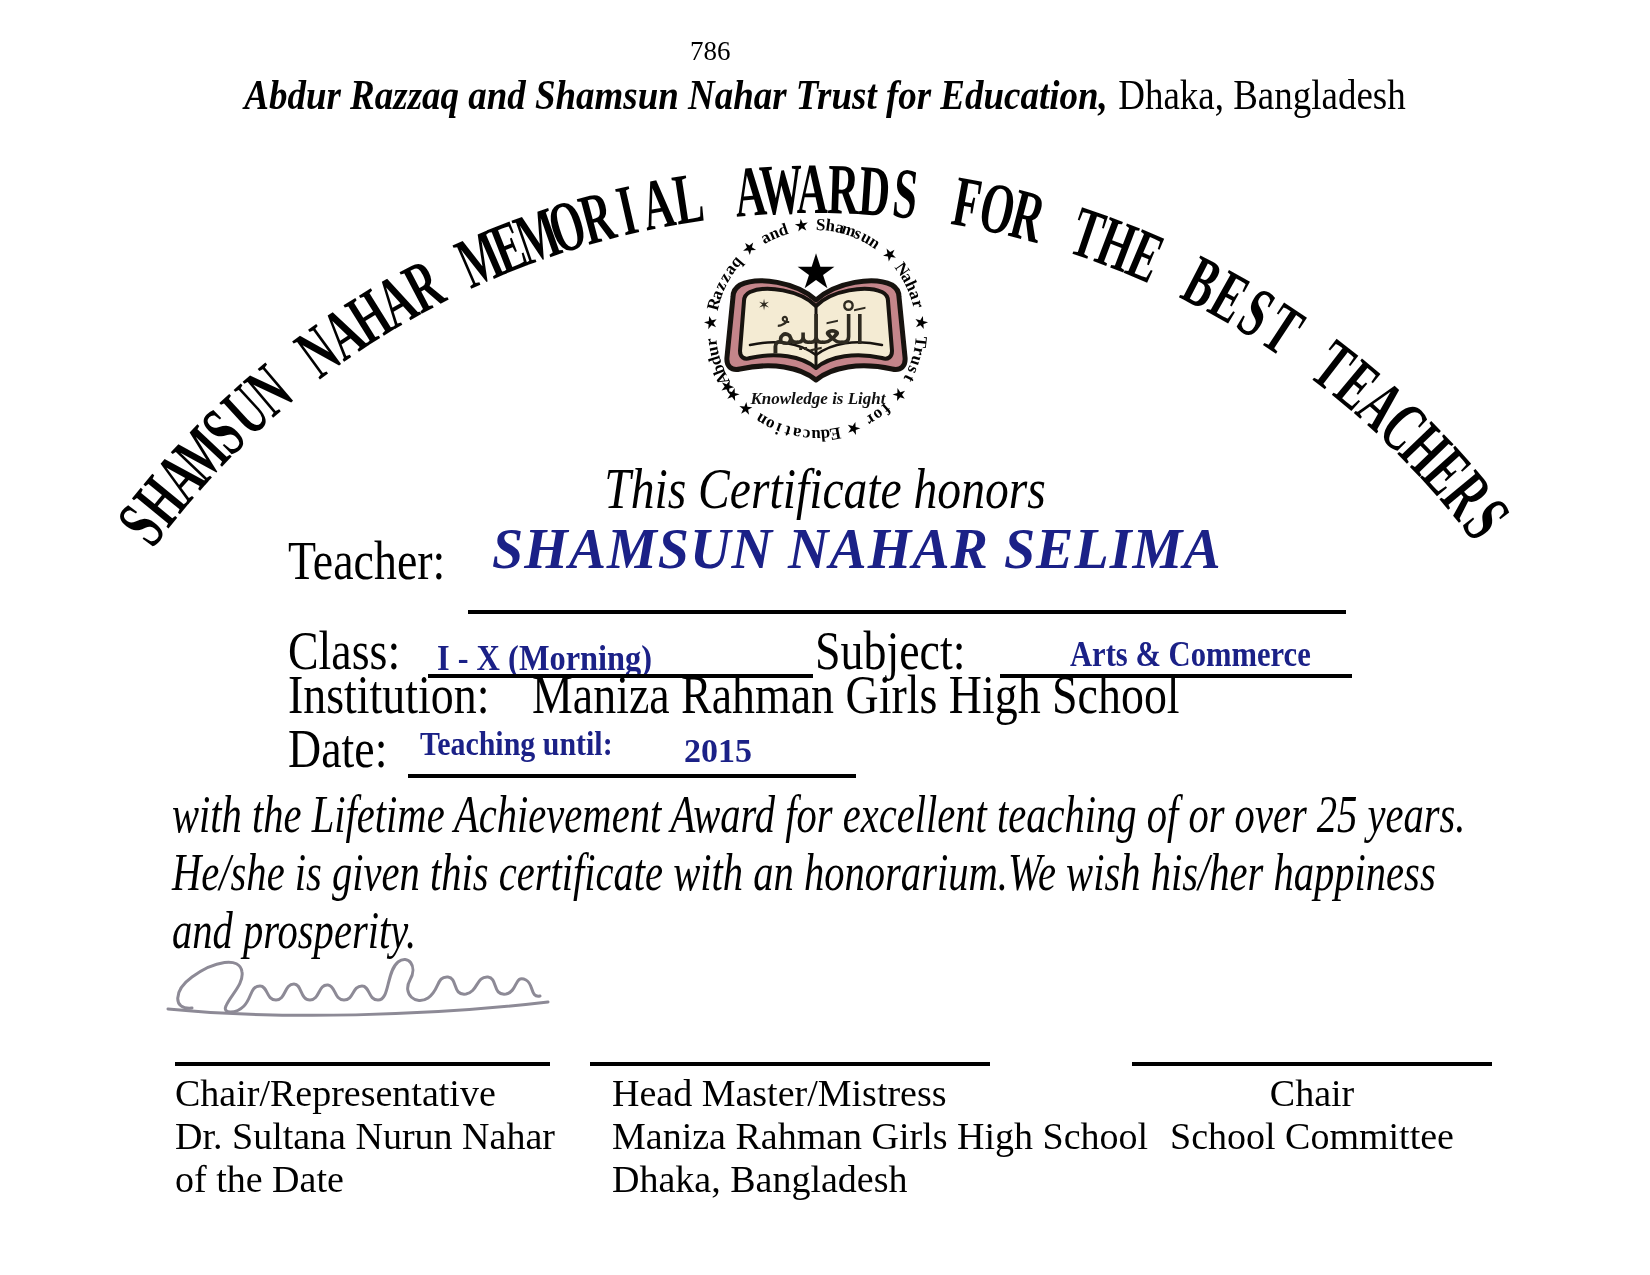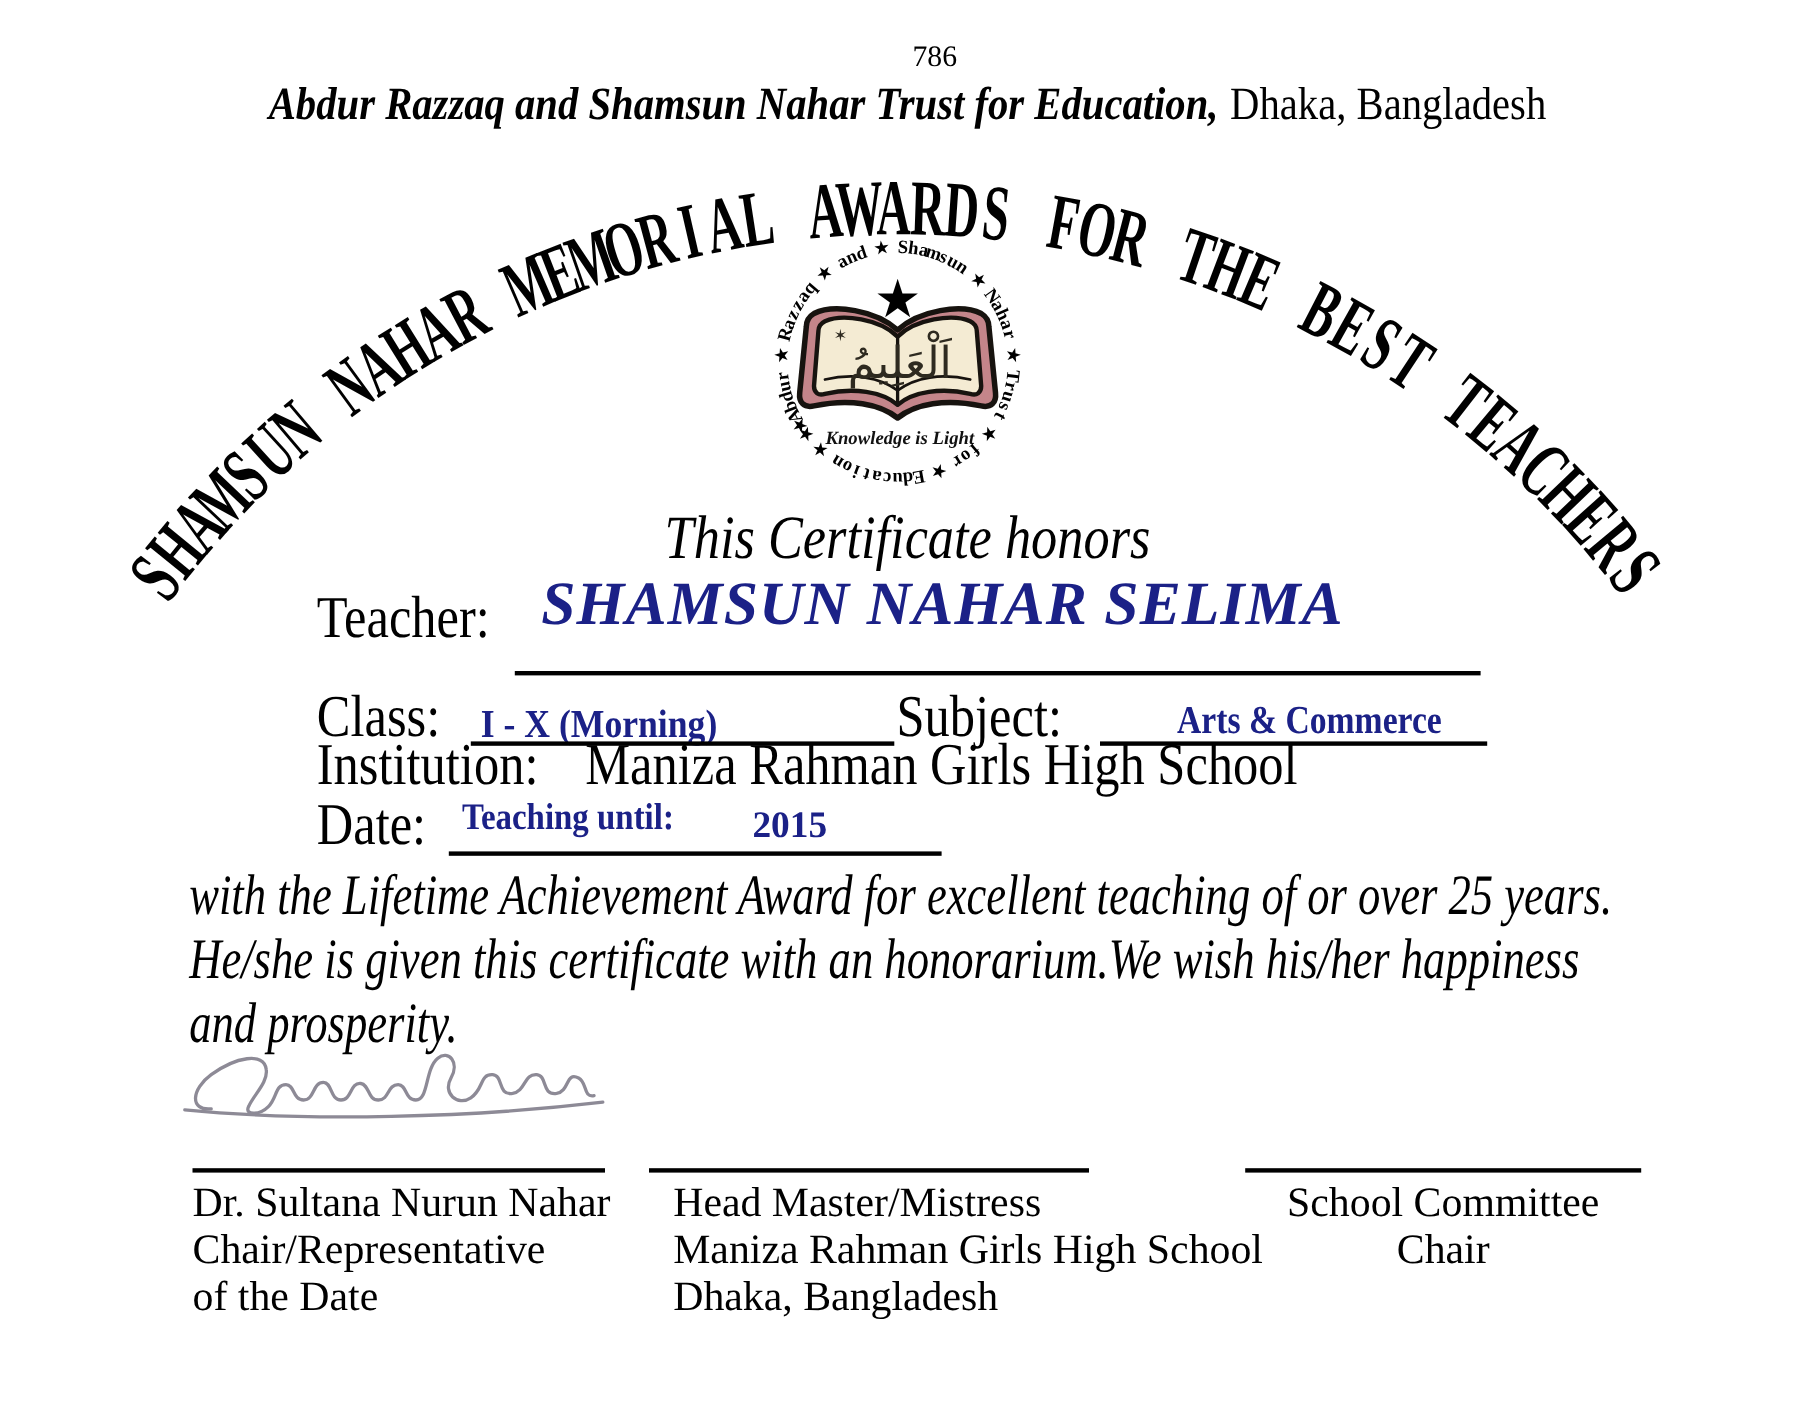--- a/index.html
+++ b/index.html
@@ -5,21 +5,21 @@
   html,body{margin:0;padding:0;background:#ffffff;}
   #stage{position:relative;width:1650px;height:1275px;background:#fff;overflow:hidden;
          font-family:"Liberation Serif",serif;color:#000;}
   .abs{position:absolute;}
   .nowrap{white-space:nowrap;}
   .sqz85{transform:scaleX(.85);transform-origin:0 0;}
   .sqz85c{transform:scaleX(.85);transform-origin:50% 0;}
   .sqz88c{transform:scaleX(.88);transform-origin:50% 0;}
   .sqz78{transform:scaleX(.78);transform-origin:0 0;}
   .sqz88{transform:scaleX(.88);transform-origin:0 0;}
-  #num786{left:690px;top:36px;width:180px;text-align:right;font-size:27px;}
+  #num786{left:690px;top:36px;width:180px;text-align:left;font-size:27px;}
   #header{left:20px;top:70px;width:1610px;text-align:center;font-size:42px;line-height:50px;}
   #header .hb{font-weight:bold;font-style:italic;margin-right:12px;}
   #honors{left:25px;top:458px;width:1600px;text-align:center;font-style:italic;font-size:56px;line-height:62px;}
   .lbl{font-size:54px;line-height:62px;}
   .navy{color:var(--navy,#1b2187);font-weight:bold;}
   #teacher-label{left:288px;top:530px;}
   #teacher-value{left:492px;top:520px;font-size:56px;font-style:italic;line-height:58px;letter-spacing:1px;}
   #teacher-line{left:468px;top:610px;width:878px;border-bottom:4px solid #000;height:0;}
   #class-label{left:288px;top:620px;}
   #class-value{left:437px;top:638px;font-size:36px;line-height:40px;transform:scaleX(.9);transform-origin:0 0;}
@@ -225,27 +225,27 @@
     <div class="nowrap">with the Lifetime Achievement Award for excellent teaching of or over 25 years.</div>
     <div class="nowrap">He/she is given this certificate with an honorarium.We wish his/her happiness</div>
     <div class="nowrap">and prosperity.</div>
   </div>
 
   <div id="sig1-line" class="abs sig-line"></div>
   <div id="sig2-line" class="abs sig-line"></div>
   <div id="sig3-line" class="abs sig-line"></div>
 
   <div id="sig1-text" class="abs sig-text">
+    <div class="nowrap">Chair/Representative</div>
     <div class="nowrap">Dr. Sultana Nurun Nahar</div>
-    <div class="nowrap">Chair/Representative</div>
     <div class="nowrap">of the Date</div>
   </div>
   <div id="sig2-text" class="abs sig-text">
     <div class="nowrap">Head Master/Mistress</div>
     <div class="nowrap">Maniza Rahman Girls High School</div>
     <div class="nowrap">Dhaka, Bangladesh</div>
   </div>
   <div id="sig3-text" class="abs sig-text">
+    <div class="nowrap">Chair</div>
     <div class="nowrap">School Committee</div>
-    <div class="nowrap">Chair</div>
   </div>
 
 </div>
 
 </body></html>

